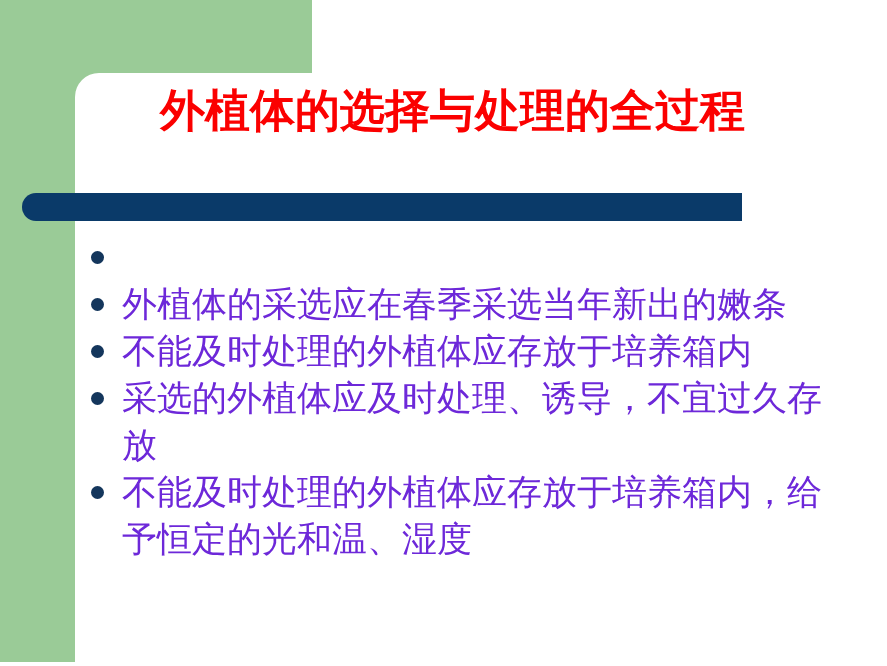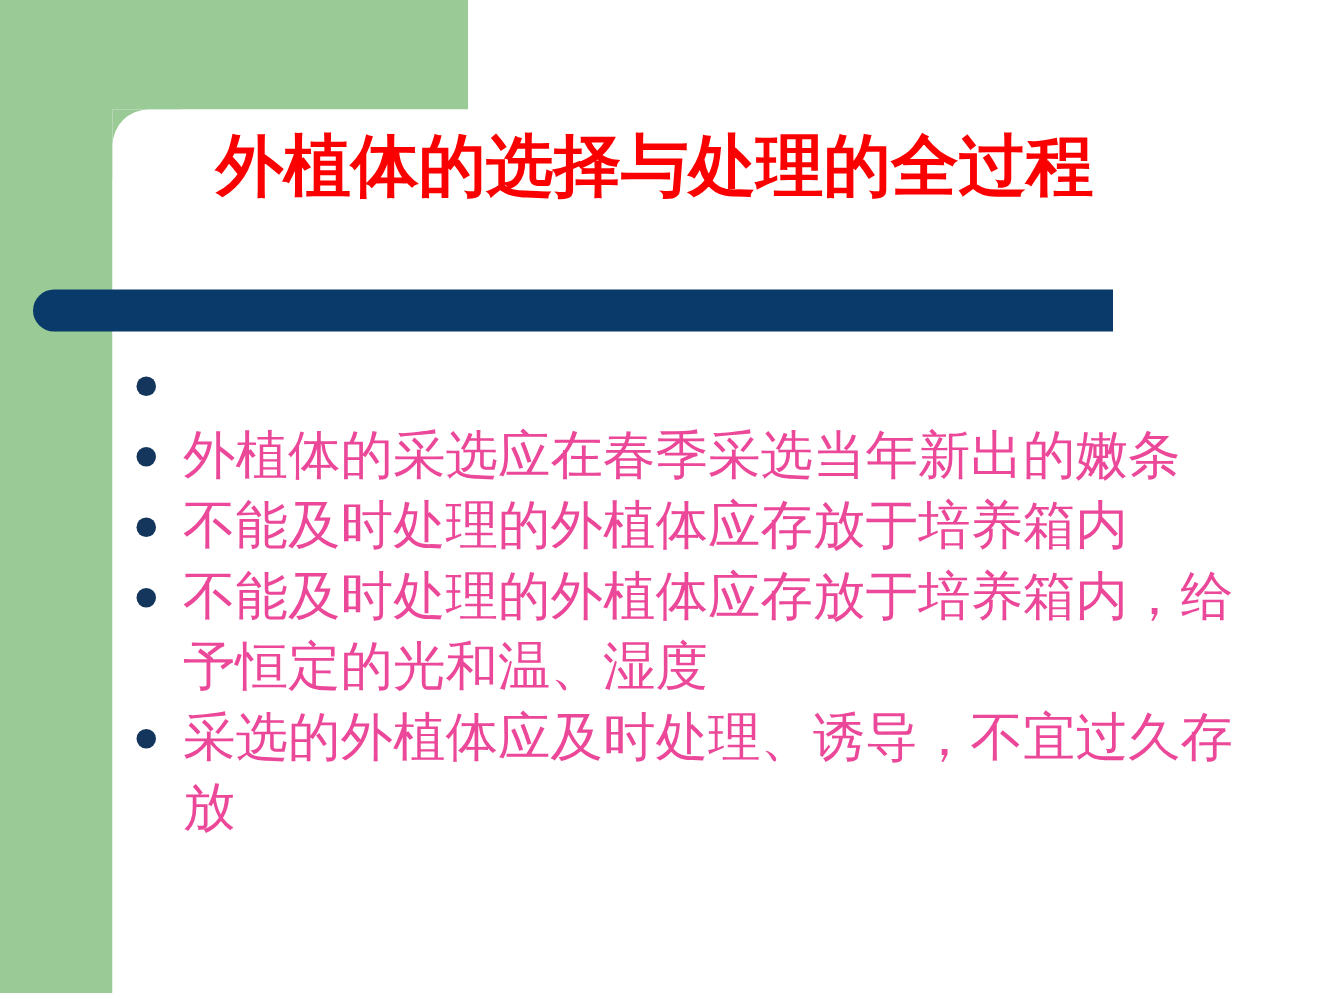--- a/index.html
+++ b/index.html
@@ -46,21 +46,21 @@
   .bar {
     position: absolute;
     left: 22px; top: 193px;
     width: 720px; height: 28px;
     background: #0A3A69;
     border-radius: 14px 0 0 14px;
     z-index: 3;
   }
   .title {
     position: absolute;
-    left: 64px; top: 84px;
+    left: 80px; top: 84px;
     width: 745px;
     margin: 0;
     text-align: center;
     color: #FB0000;
     font-size: 45px;
     font-weight: bold;
     line-height: 54px;
     z-index: 2;
     letter-spacing: 0;
   }
@@ -79,21 +79,21 @@
     flex: none;
     width: 13px; height: 13px;
     margin-top: 17px;
     margin-right: 18px;
     border-radius: 50%;
     background: #14365C;
   }
   .bullet-text {
     display: block;
     width: 720px;
-    color: #ec4899;
+    color: #6d28d9;
     font-size: 35px;
     line-height: 47px;
   }
   .line {
     display: block;
     min-height: 47px;
     white-space: nowrap;
   }
 </style>
 </head>
@@ -127,27 +127,27 @@
     <div class="bullet-item">
       <span class="dot"></span>
       <span class="bullet-text">
         <span class="line">不能及时处理的外植体应存放于培养箱内</span>
       </span>
     </div>
 
     <div class="bullet-item">
       <span class="dot"></span>
       <span class="bullet-text">
-        <span class="line">不能及时处理的外植体应存放于培养箱内，给</span>
-        <span class="line">予恒定的光和温、湿度</span>
+        <span class="line">采选的外植体应及时处理、诱导，不宜过久存</span>
+        <span class="line">放</span>
       </span>
     </div>
 
     <div class="bullet-item">
       <span class="dot"></span>
       <span class="bullet-text">
-        <span class="line">采选的外植体应及时处理、诱导，不宜过久存</span>
-        <span class="line">放</span>
+        <span class="line">不能及时处理的外植体应存放于培养箱内，给</span>
+        <span class="line">予恒定的光和温、湿度</span>
       </span>
     </div>
 
   </div>
 </div>
 
 </body></html>

